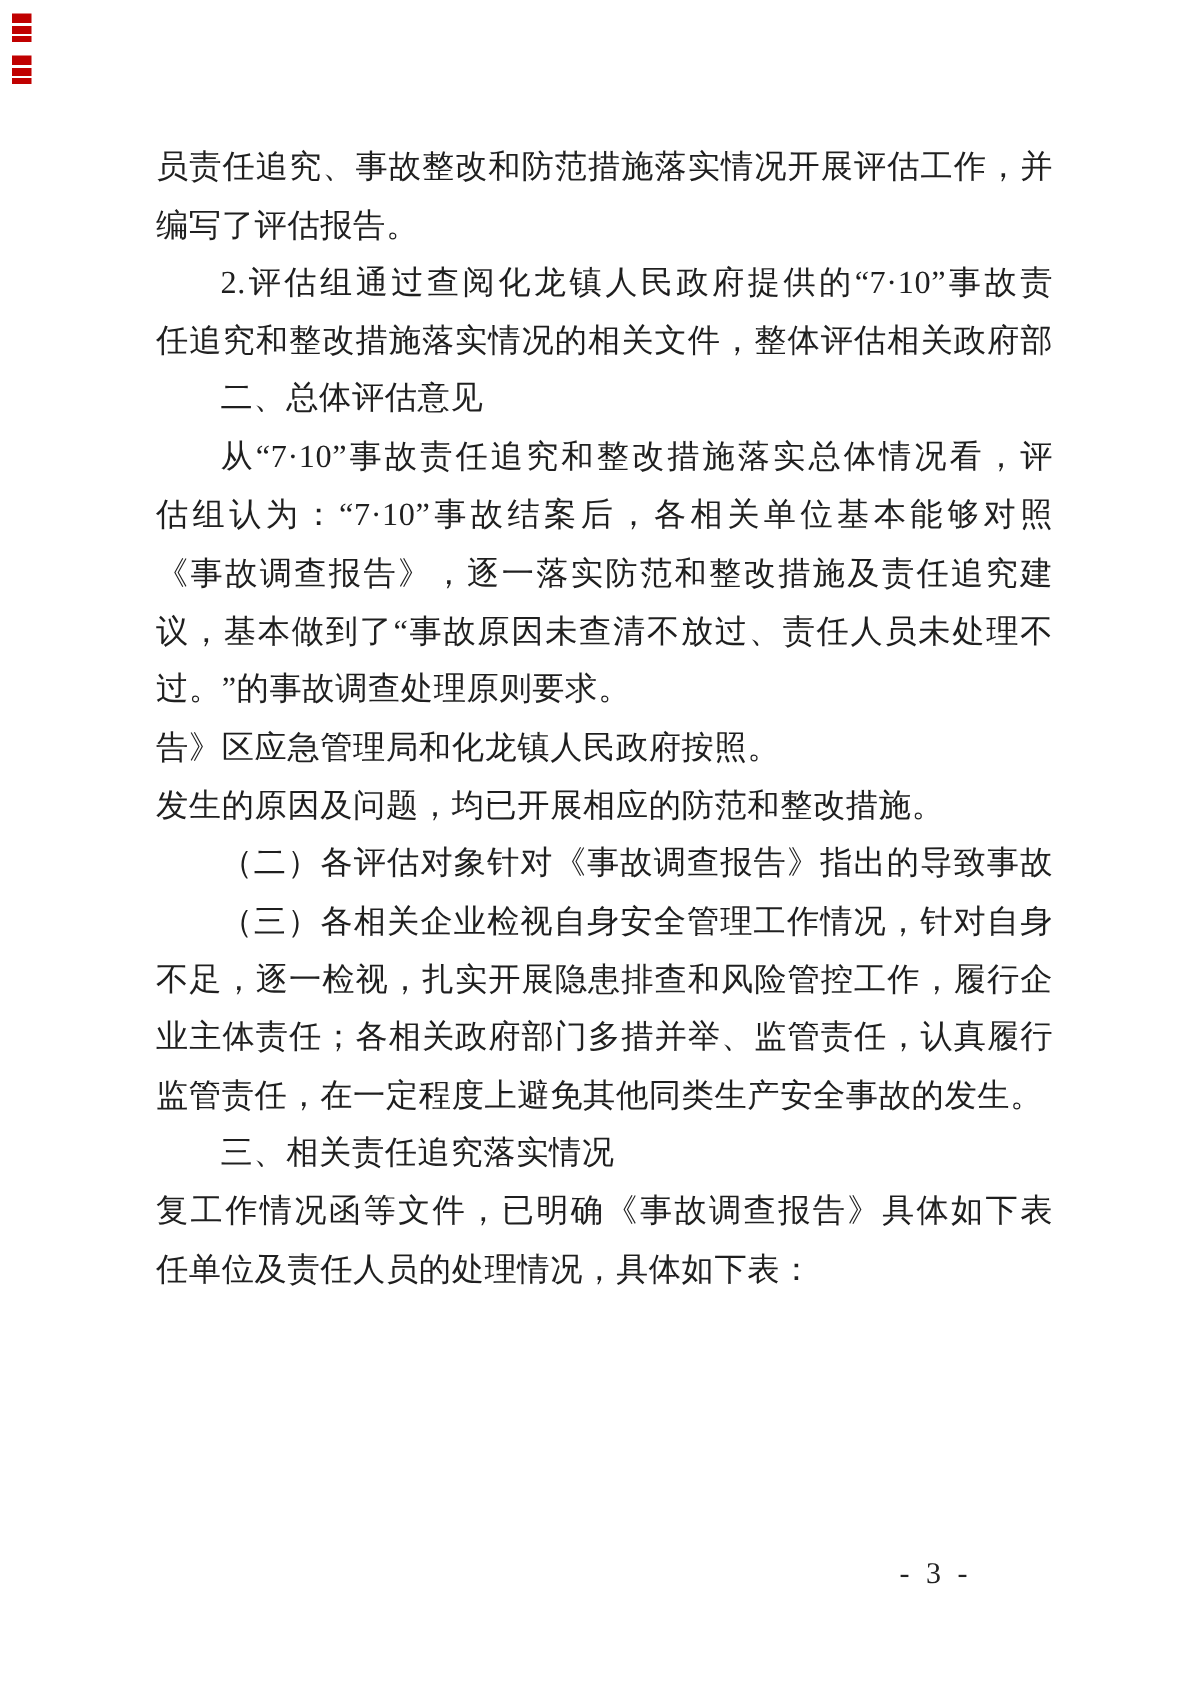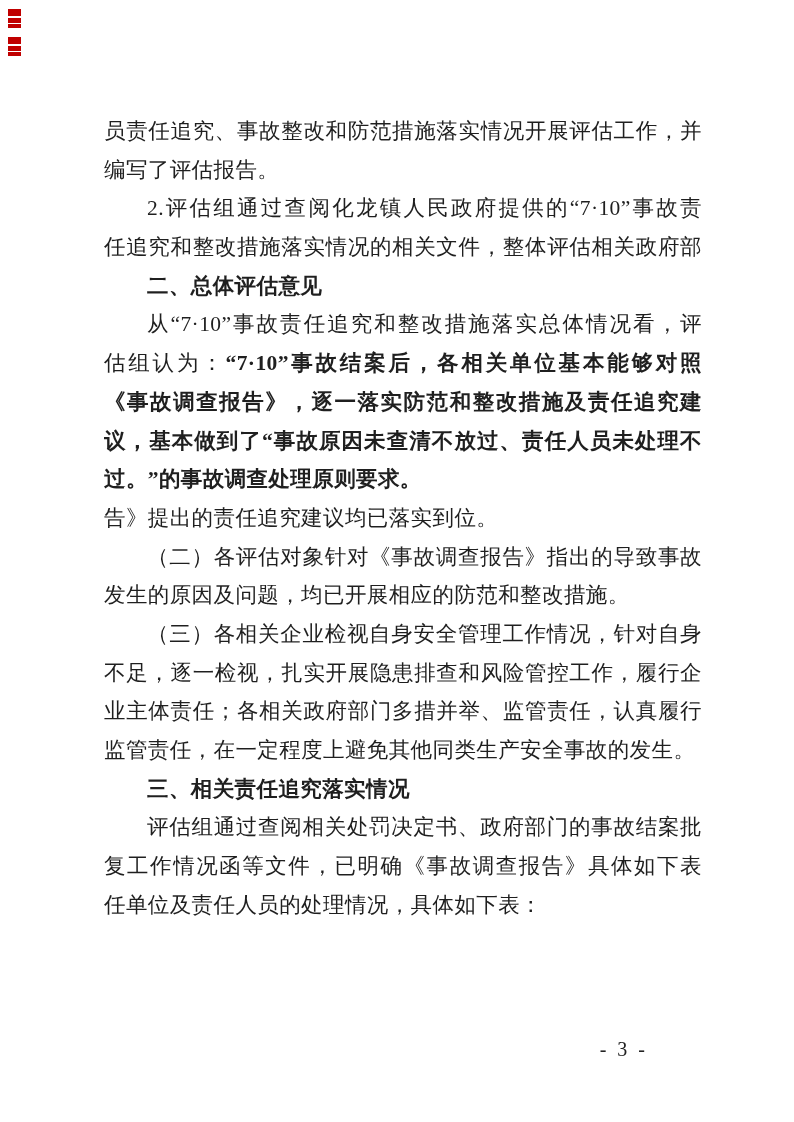--- a/index.html
+++ b/index.html
@@ -7,40 +7,40 @@
     position:relative;
     width:794px;height:1122px;
     background:#ffffff;
     margin:0 auto;
     overflow:hidden;
     color:#1f1f1f;
     font-family:"Liberation Serif","DejaVu Serif",serif;
   }
   .textblock{
     position:absolute;
-    left:104px;top:112px;
+    left:104px;top:92px;
     width:598px;
   }
   .line{
     height:38.7px;
     line-height:38.7px;
     font-size:21.5px;
     overflow:hidden;
     text-align:justify;
     text-justify:inter-character;
     letter-spacing:0.4px;
     white-space:nowrap;
   }
   .j{text-align-last:justify;}
   .end{text-align-last:left;}
   .ind{text-indent:43px;}
-  .b{font-weight:700;}
+  .b{font-weight:400;}
   .hd{
     font-family:"DejaVu Sans","Liberation Sans",sans-serif;
-    font-weight:700;
+    font-weight:400;
     text-align-last:left;
     font-size:21.5px;
   }
   .footer{
     position:absolute;
     left:0;top:1038px;width:648px;
     text-align:right;
     font-size:20px;
     letter-spacing:3px;
     color:#222;
@@ -65,28 +65,27 @@
     <div class="line j"><span>员责任追究、事故整改和防范措施落实情况开展评估工作，并</span></div>
     <div class="line end"><span>编写了评估报告。</span></div>
     <div class="line j ind"><span>2.评估组通过查阅化龙镇人民政府提供的“7·10”事故责</span></div>
     <div class="line j"><span>任追究和整改措施落实情况的相关文件，整体评估相关政府部</span></div>
     <div class="line hd ind"><span>二、总体评估意见</span></div>
     <div class="line j ind"><span>从“7·10”事故责任追究和整改措施落实总体情况看，评</span></div>
     <div class="line j"><span>估组认为：</span><span class="b">“7·10”事故结案后，各相关单位基本能够对照</span></div>
     <div class="line j"><span class="b">《事故调查报告》，逐一落实防范和整改措施及责任追究建</span></div>
     <div class="line j"><span class="b">议，基本做到了“事故原因未查清不放过、责任人员未处理不</span></div>
     <div class="line end"><span class="b">过。”的事故调查处理原则要求。</span></div>
-    <div class="line end"><span>告》提出的责任追究建议均已落实到位。</span></div>
+    <div class="line end"><span>告》区应急管理局和化龙镇人民政府按照。</span></div>
+    <div class="line end"><span>发生的原因及问题，均已开展相应的防范和整改措施。</span></div>
     <div class="line j ind"><span>（二）各评估对象针对《事故调查报告》指出的导致事故</span></div>
-    <div class="line end"><span>发生的原因及问题，均已开展相应的防范和整改措施。</span></div>
     <div class="line j ind"><span>（三）各相关企业检视自身安全管理工作情况，针对自身</span></div>
     <div class="line j"><span>不足，逐一检视，扎实开展隐患排查和风险管控工作，履行企</span></div>
     <div class="line j"><span>业主体责任；各相关政府部门多措并举、监管责任，认真履行</span></div>
     <div class="line end"><span>监管责任，在一定程度上避免其他同类生产安全事故的发生。</span></div>
     <div class="line hd ind"><span>三、相关责任追究落实情况</span></div>
-    <div class="line j ind"><span>评估组通过查阅相关处罚决定书、政府部门的事故结案批</span></div>
     <div class="line j"><span>复工作情况函等文件，已明确《事故调查报告》具体如下表</span></div>
     <div class="line end"><span>任单位及责任人员的处理情况，具体如下表：</span></div>
   </div>
 
   <div class="footer">- 3 -</div>
 
 </div>
 
 </body></html>

